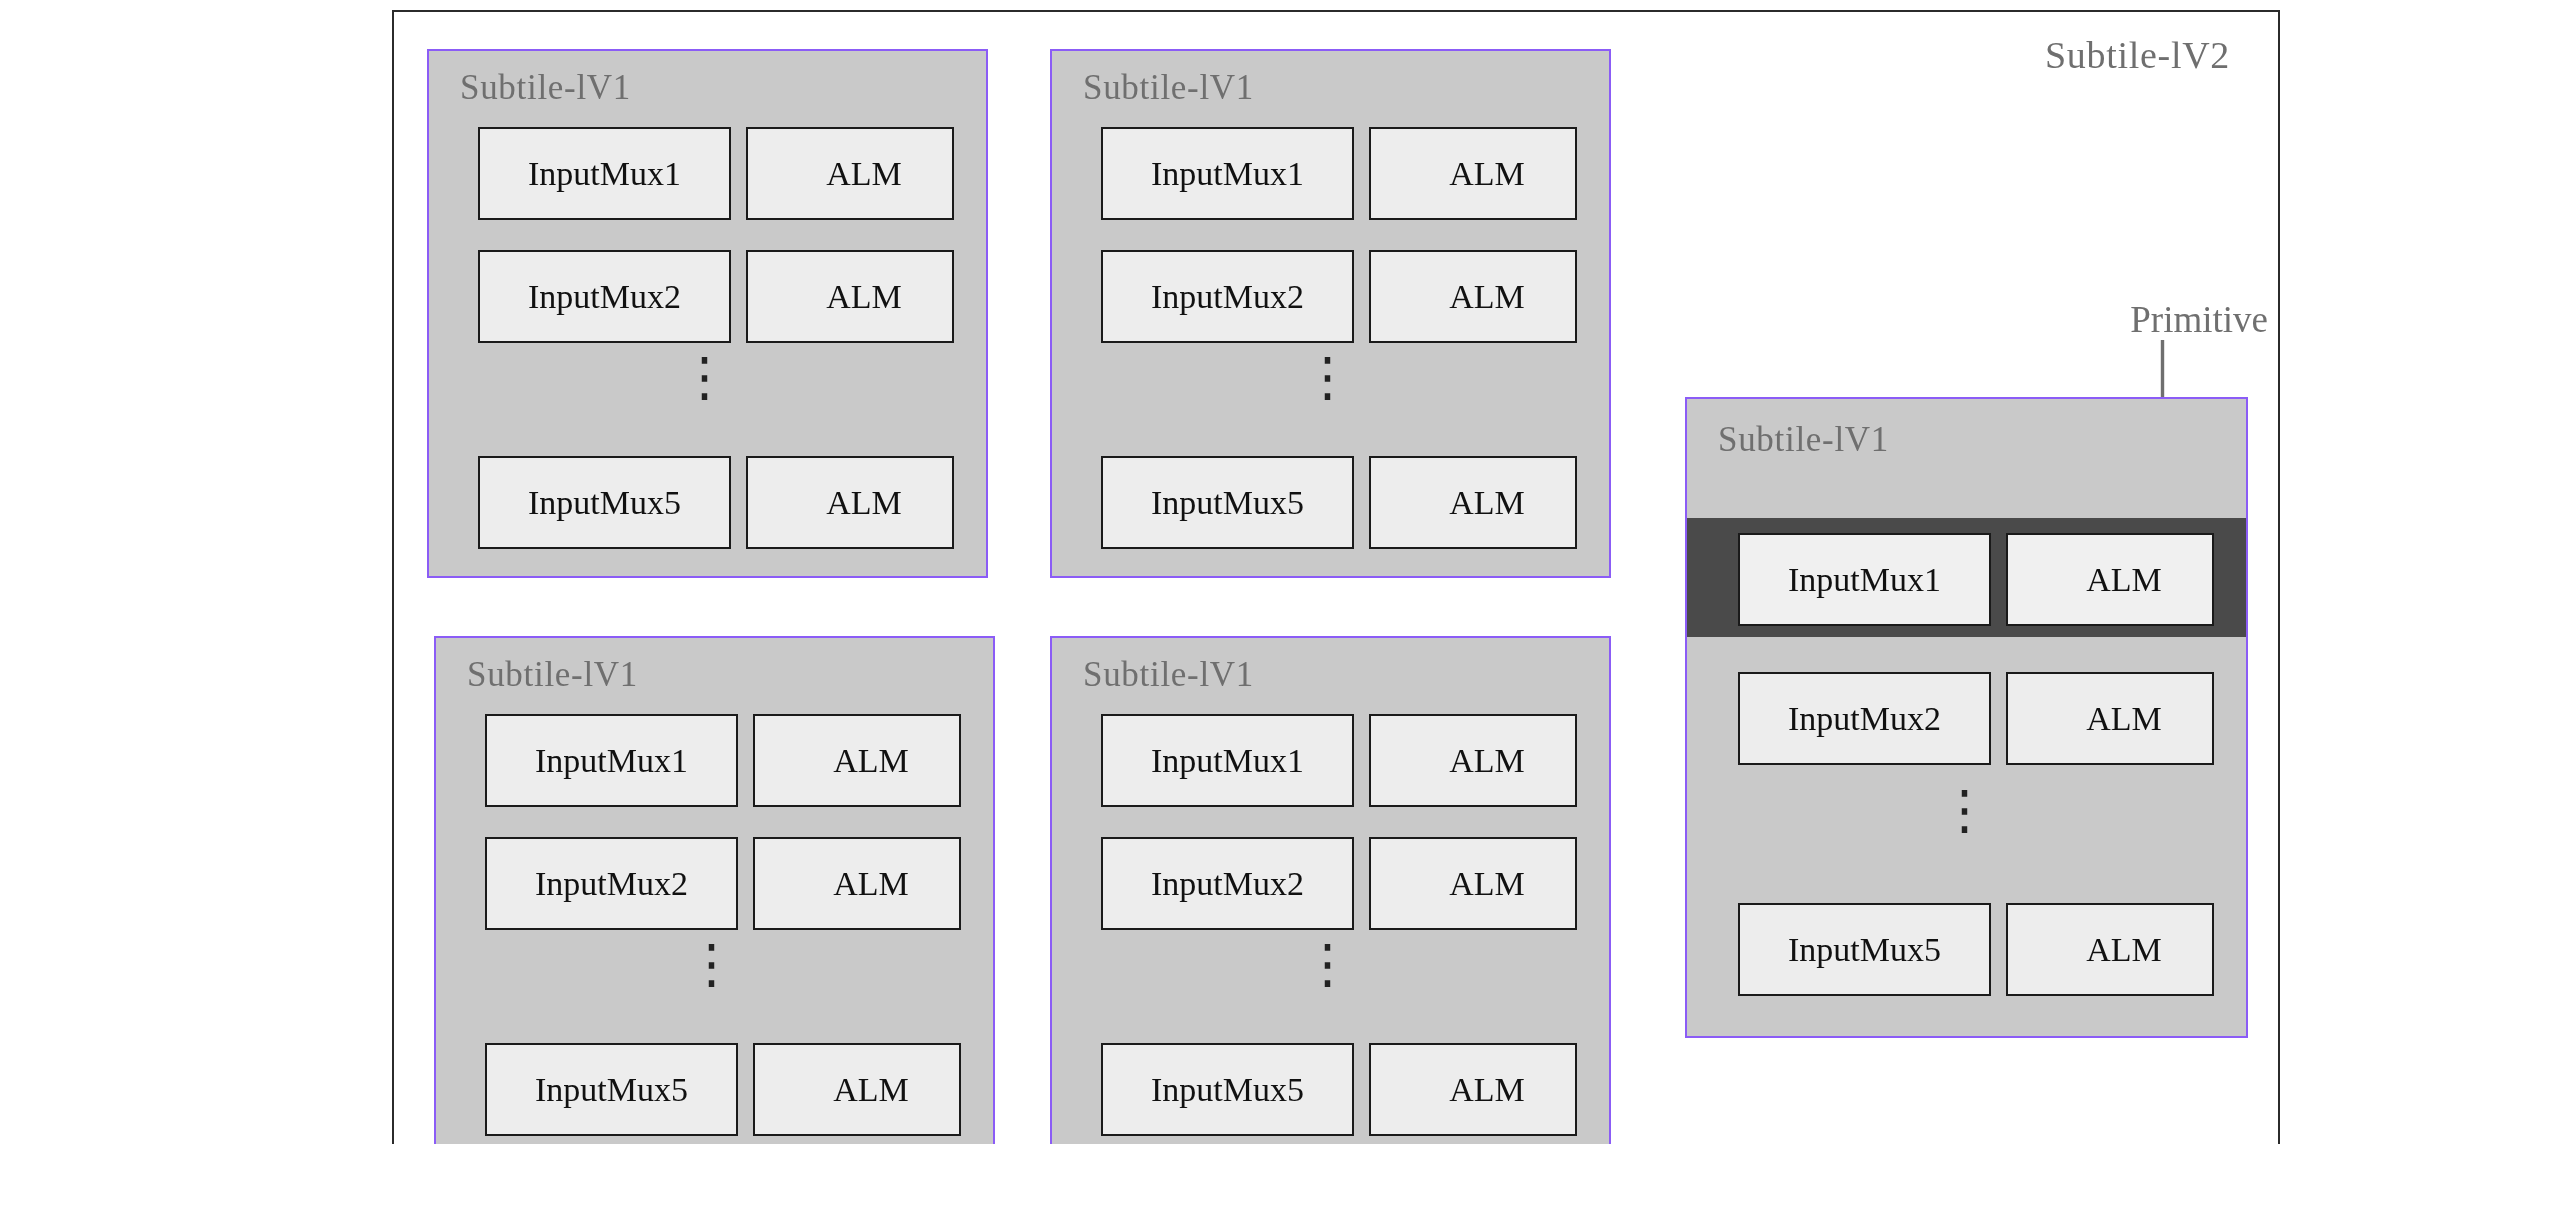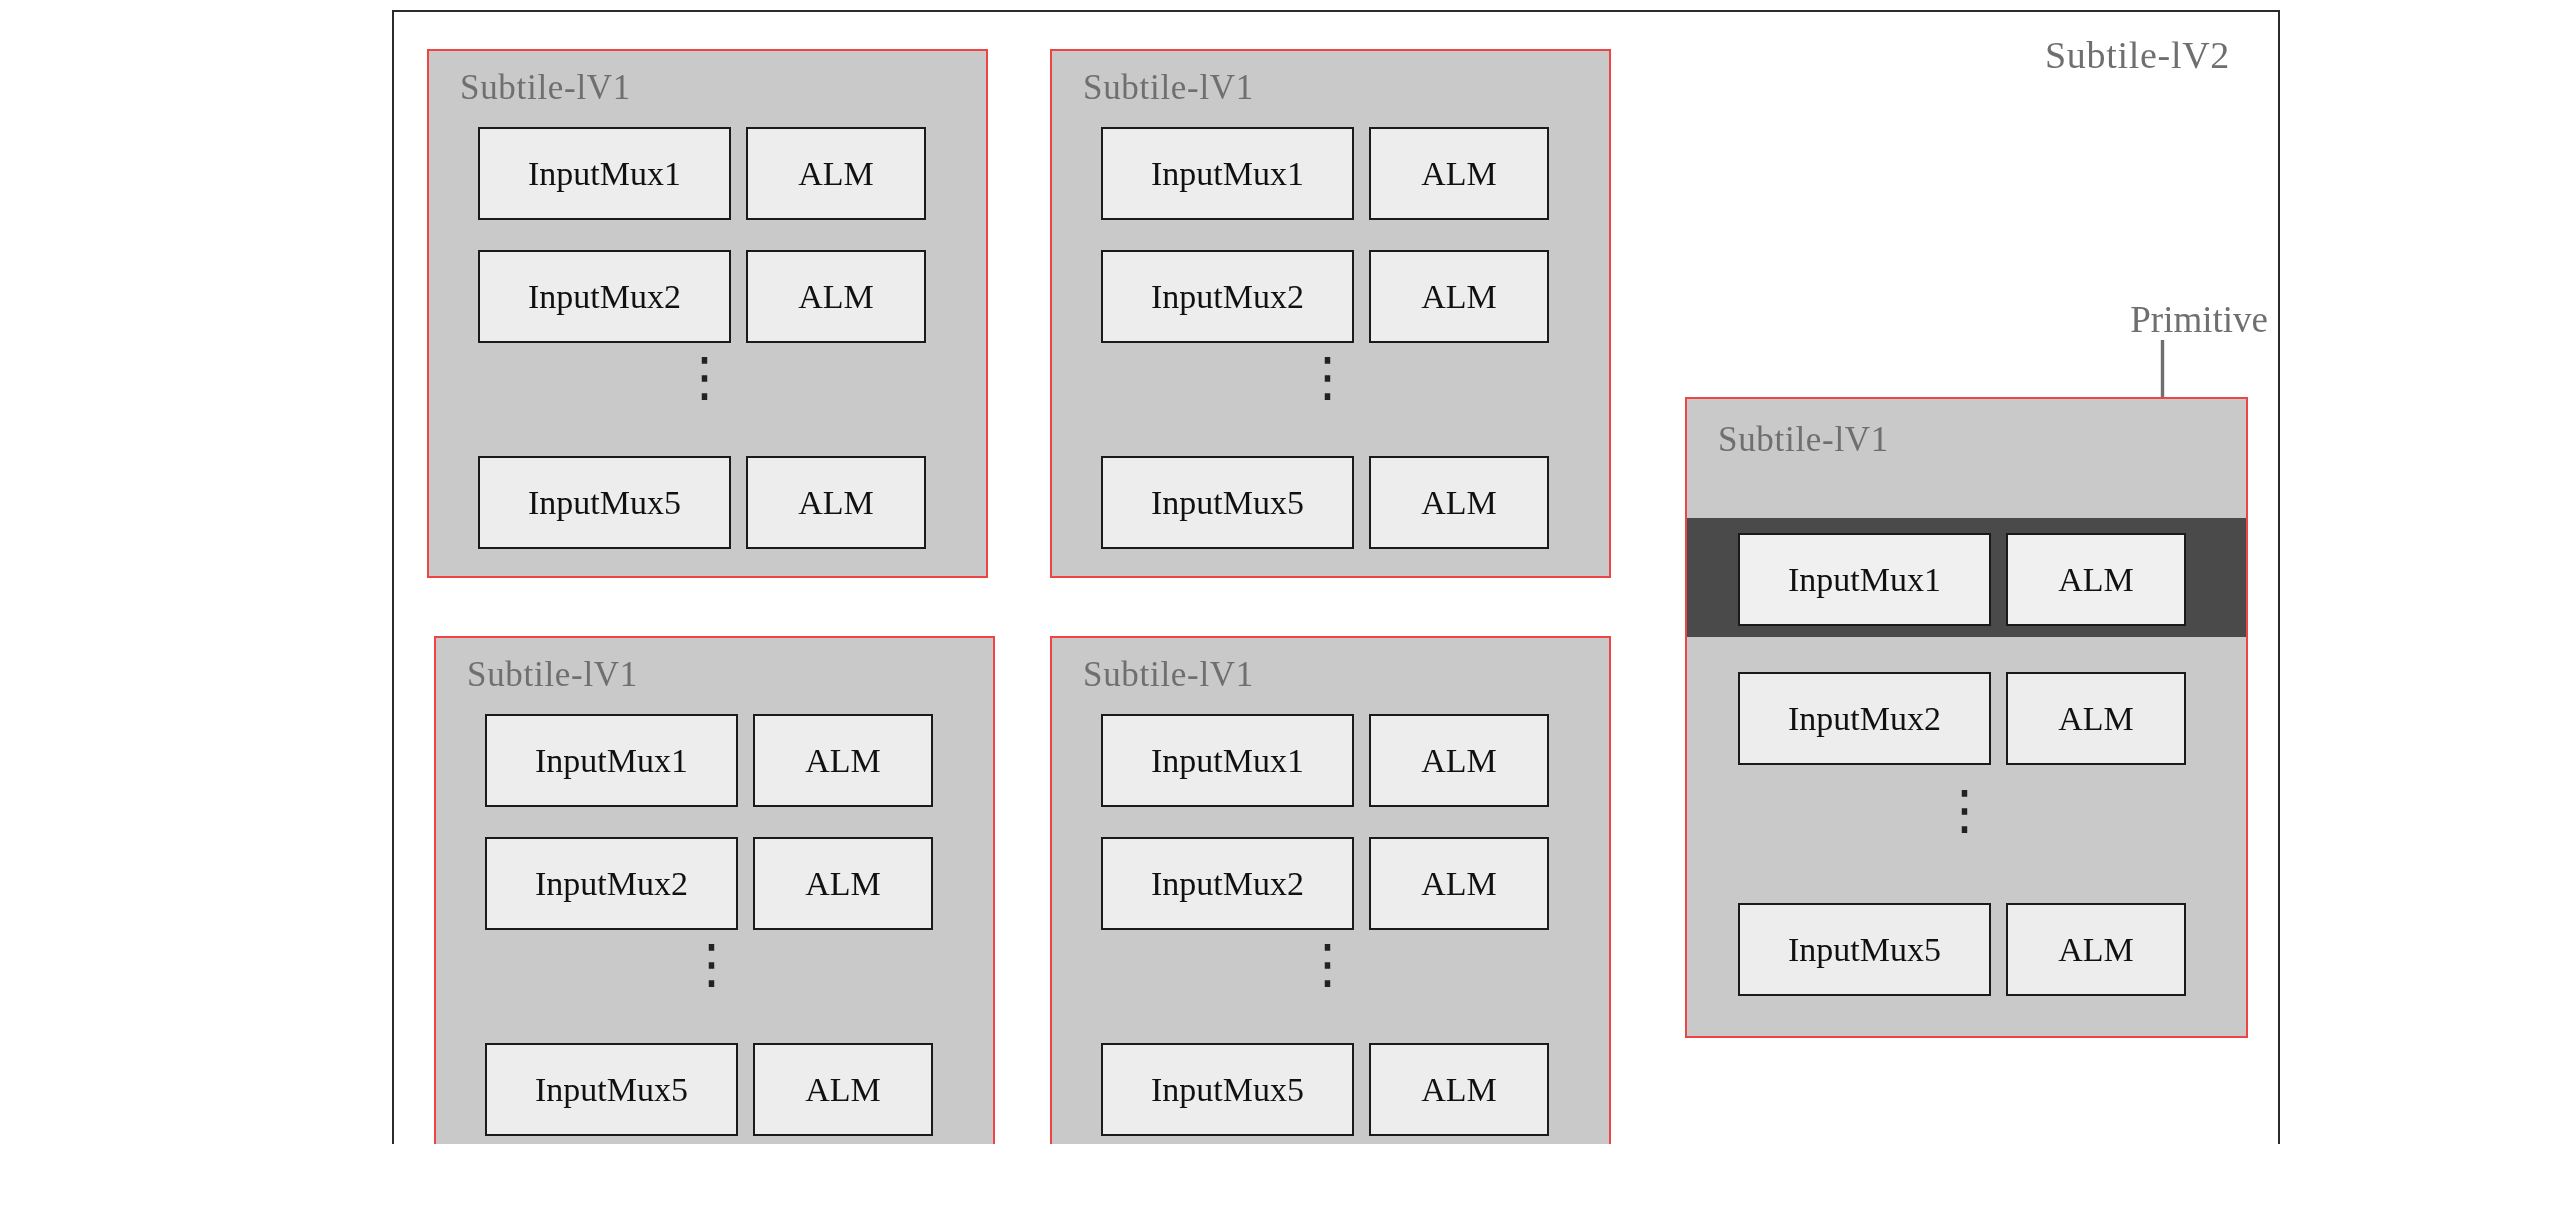--- a/index.html
+++ b/index.html
@@ -30,21 +30,21 @@
     top: 20.4px;
     font-size: 38px;
     color: #6f6f6f;
     letter-spacing: 0.7px;
   }
   .subtile {
     position: absolute;
     width: 557px;
     height: 525px;
     background: #c9c9c9;
-    border: 2px solid #ef4444;
+    border: 2px solid #8b5cf6;
   }
   .subtile.detail {
     width: 559px;
     height: 637px;
   }
   .sub-label {
     position: absolute;
     left: 31px;
     top: 16.4px;
     font-size: 35px;
@@ -62,21 +62,21 @@
     height: 89px;
     border: 2px solid #1a1a1a;
     background: #ededed;
     display: flex;
     align-items: center;
     justify-content: center;
     font-size: 34px;
     color: #111111;
   }
   .mux { width: 249px; }
-  .alm { width: 176px; }
+  .alm { width: 176px; padding-left: 28px; }
   .dots {
     position: absolute;
     left: 49px;
     width: 453px;
     text-align: center;
     font-size: 53px;
     line-height: 1;
     color: #222222;
   }
   .detail .dots { left: 51px; }

